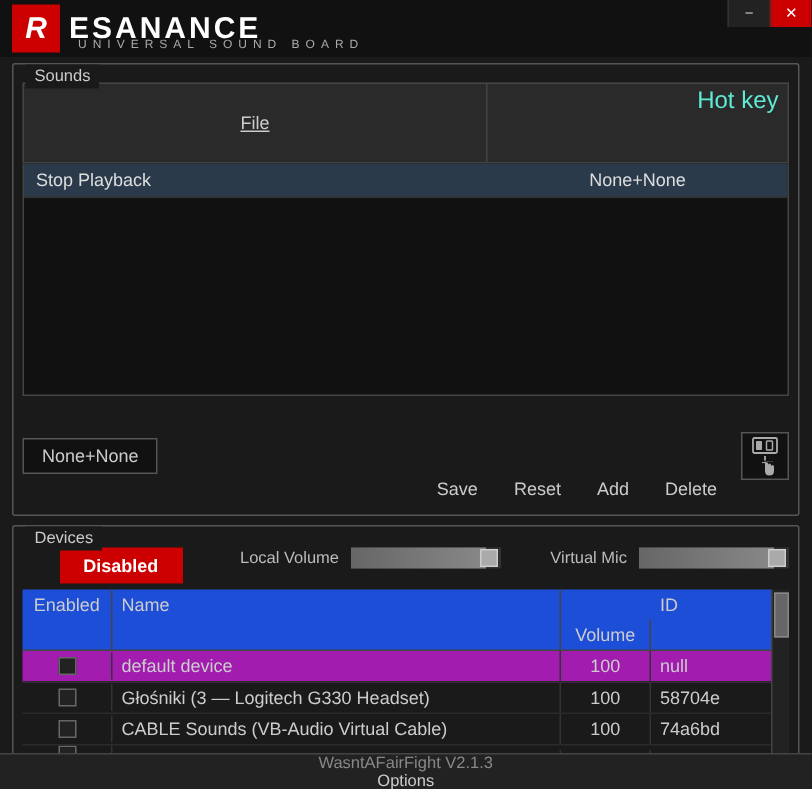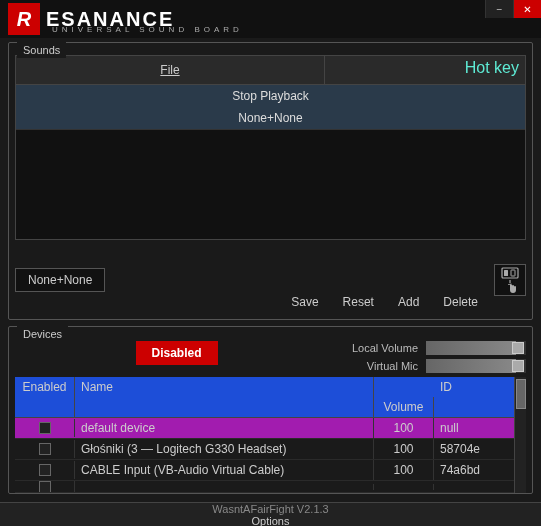--- a/index.html
+++ b/index.html
@@ -101,21 +101,21 @@
       padding: 2px 6px 6px;
     }
     .sounds-table-header {
       display: flex;
       background: #2a2a2a;
       border: 1px solid #444;
     }
     .sounds-col-file {
       flex: 1;
       text-align: center;
-      padding: 7px 6px;
+      padding: 19px 6px;
       border-right: 1px solid #444;
       color: #ccc;
       font-size: 12px;
       text-decoration: underline;
     }
     .sounds-col-hotkey {
       width: 200px;
       text-align: right;
       padding: 3px 6px;
       color: #5eead4;
@@ -125,21 +125,20 @@
       border: 1px solid #444;
       border-top: none;
       min-height: 155px;
       background: #111;
     }
     .sounds-row {
       display: flex;
       align-items: center;
       background: #2a3a4a;
       border-bottom: 1px solid #333;
-      flex-direction: column;
     }
     .sounds-row-file {
       flex: 1;
       padding: 4px 8px;
       font-size: 12px;
       color: #ddd;
     }
     .sounds-row-hotkey {
       width: 200px;
       padding: 4px 8px;
@@ -212,21 +211,21 @@
       background: #cc0000;
       color: white;
       border: none;
       padding: 5px 16px;
       font-size: 12px;
       font-weight: bold;
       cursor: pointer;
     }
     .volume-controls {
       display: flex;
-      flex-direction: column;
+      flex-direction: row;
       gap: 4px;
       align-items: flex-end;
     }
     .vol-row {
       display: flex;
       align-items: center;
       gap: 8px;
     }
     .vol-label {
       font-size: 11px;
@@ -494,21 +493,21 @@
                 </div>
               <div class="dev-cell-name">Głośniki (3 — Logitech G330 Headset)</div>
               <div class="dev-cell-volume">100</div>
               <div class="dev-cell-id">58704e</div>
             </div>
 
             <div class="dev-row">
               <div class="dev-cell-enabled">
                   <div class="checkbox"></div>
                 </div>
-              <div class="dev-cell-name">CABLE Input (VB-Audio Virtual Cable)</div>
+              <div class="dev-cell-name">CABLE Sounds (VB-Audio Virtual Cable)</div>
               <div class="dev-cell-volume">100</div>
               <div class="dev-cell-id">74a6bd</div>
             </div>
 
             <div class="dev-row" style="overflow:hidden;max-height:12px;">
               <div class="dev-cell-enabled">
                   <div class="checkbox"></div>
                 </div>
               <div class="dev-cell-name"></div>
               <div class="dev-cell-volume"></div>

